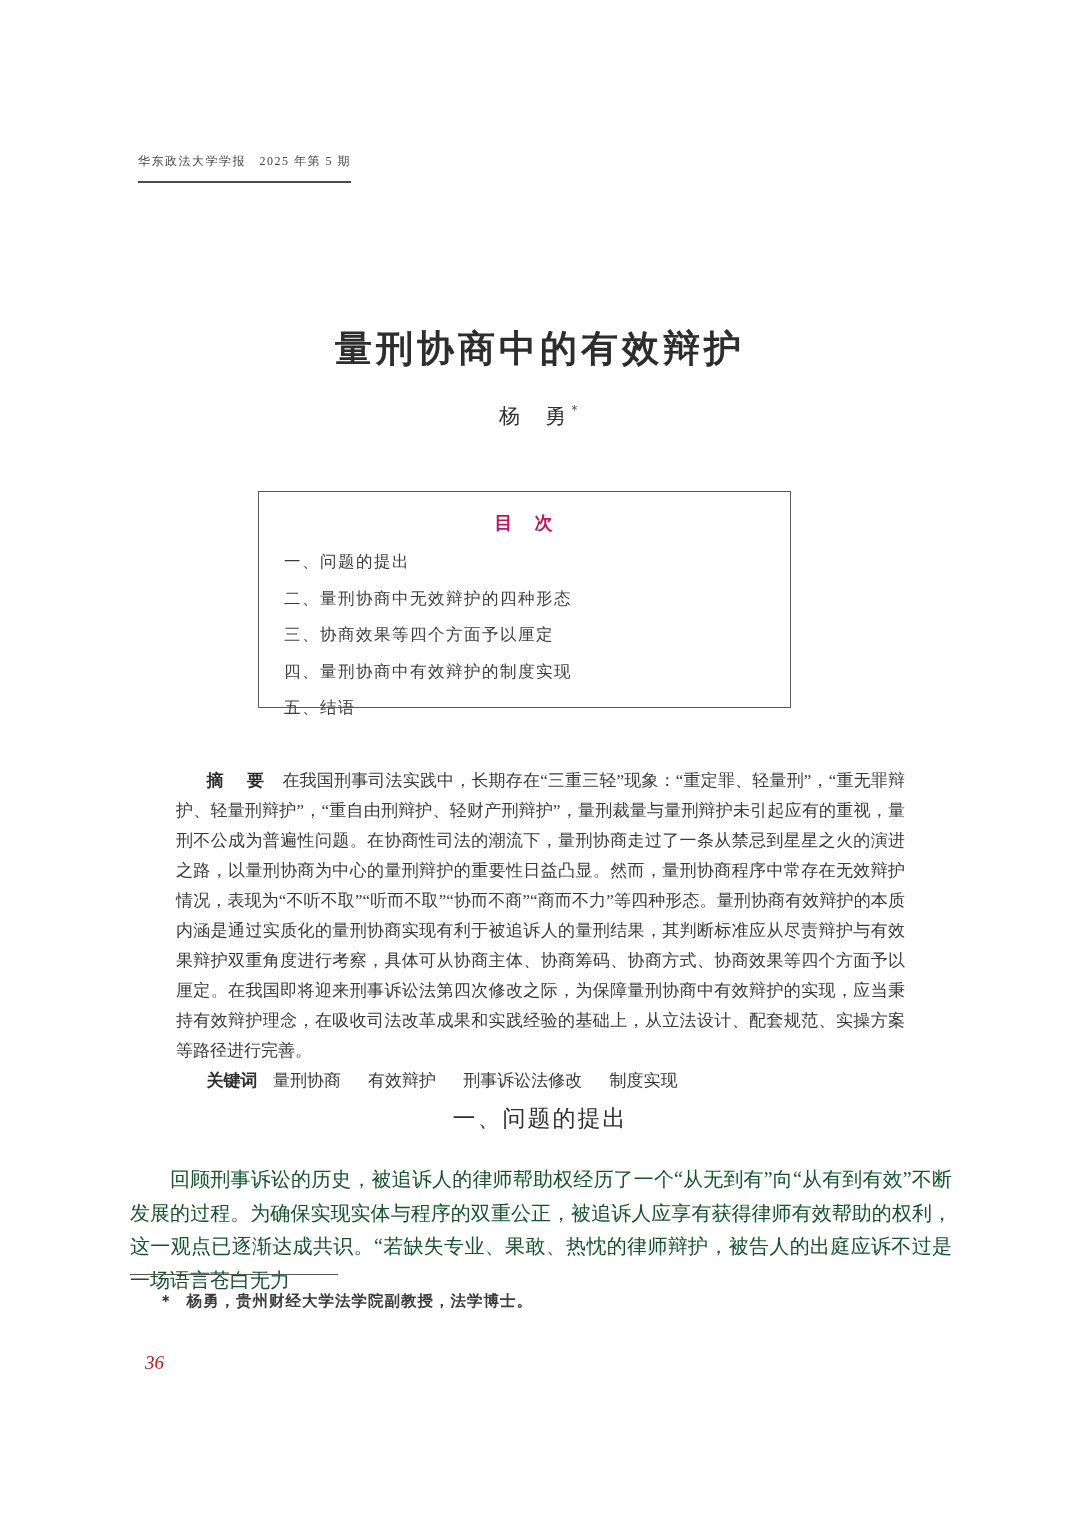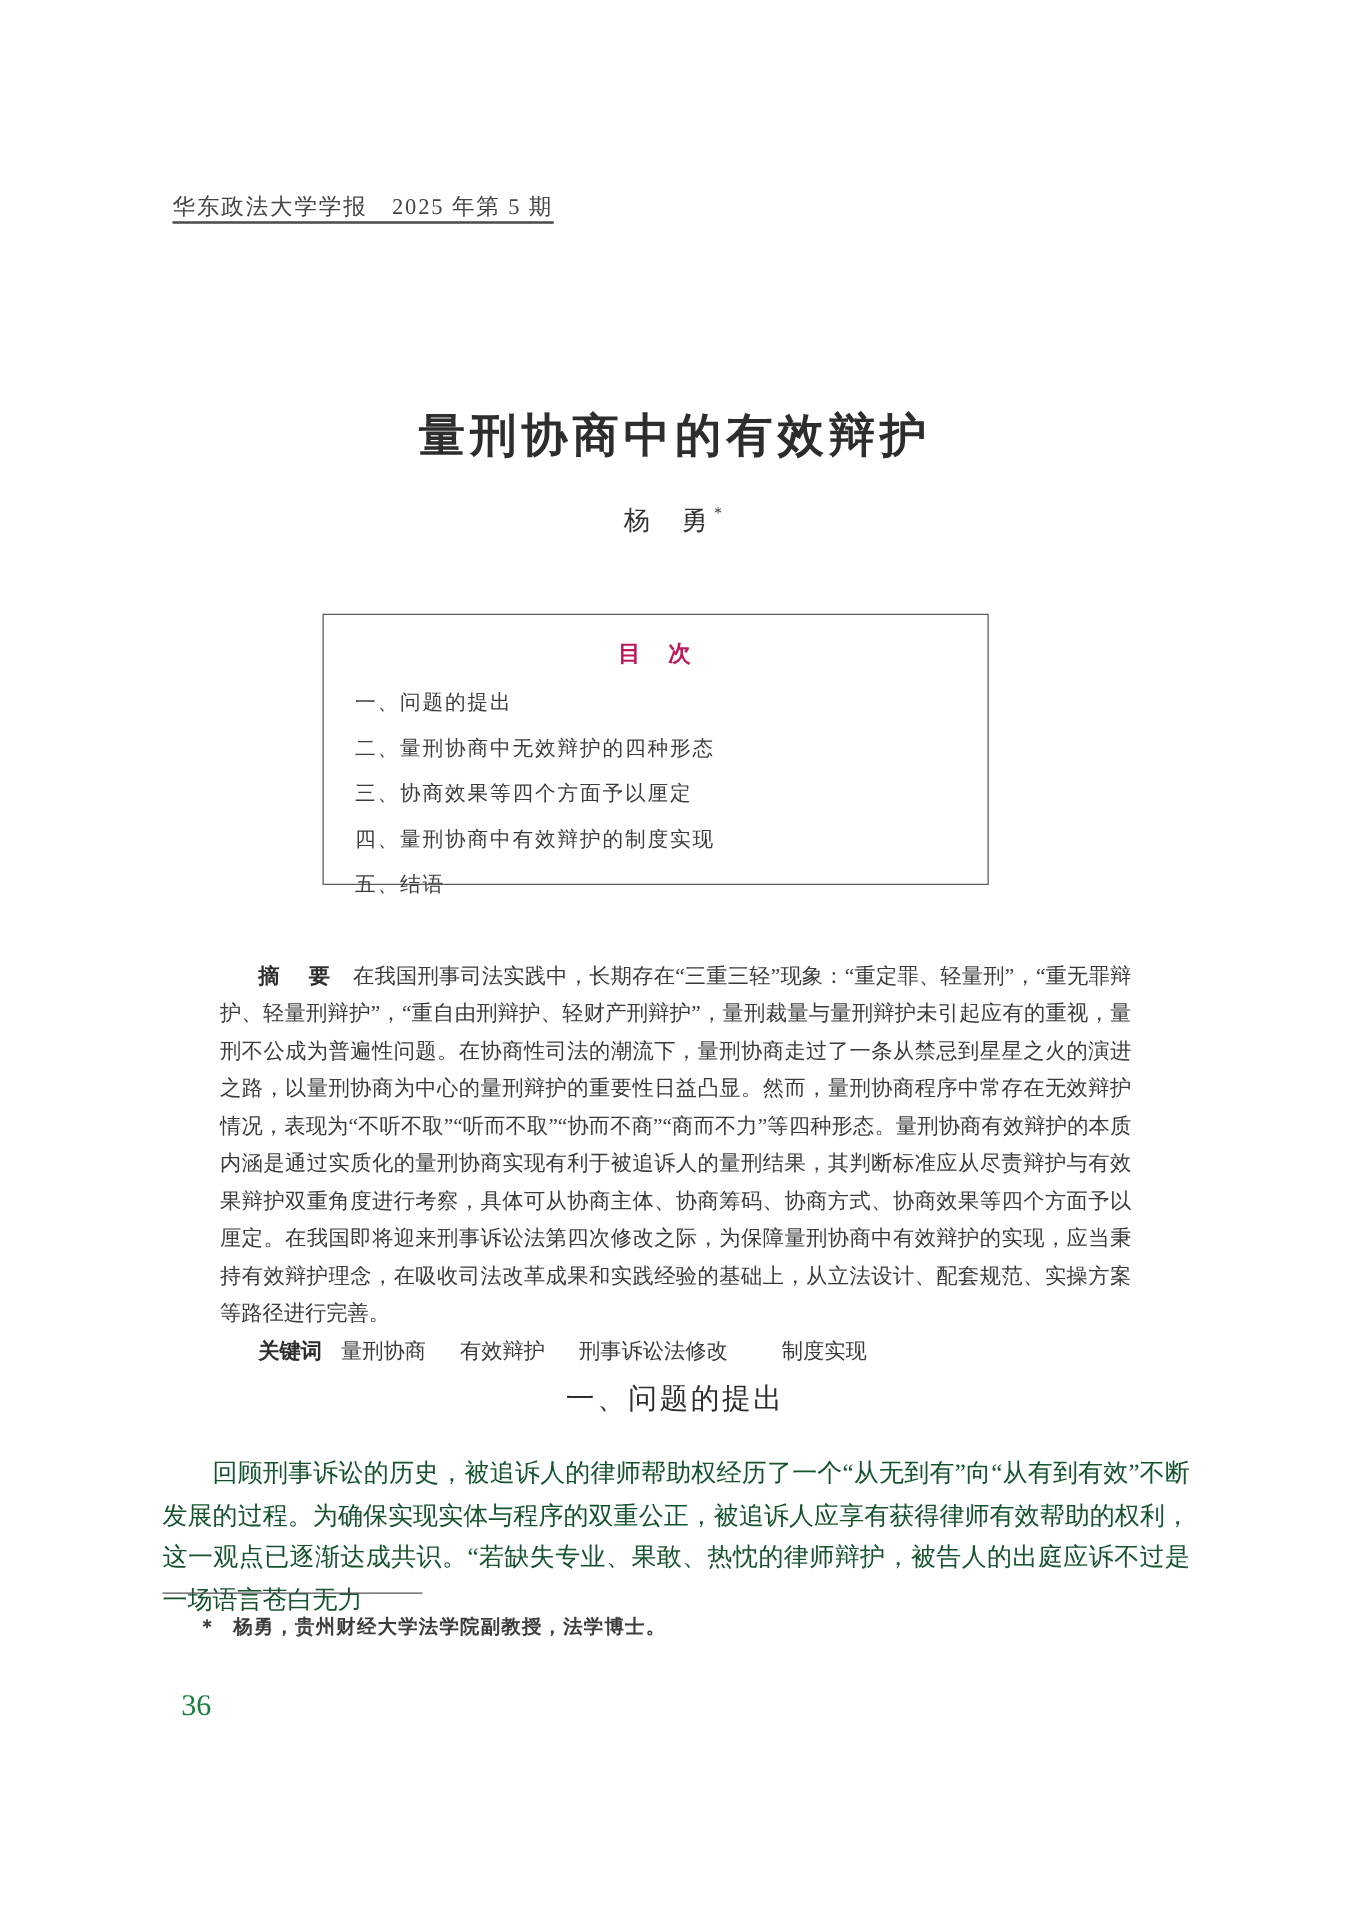--- a/index.html
+++ b/index.html
@@ -17,23 +17,24 @@
     color: #3a3a3a;
     overflow: hidden;
   }
 
   
   .journal-header {
     position: absolute;
     left: 138px;
     top: 153px;
     display: inline-block;
-    font-size: 18px;
+    font-size: 12px;
     letter-spacing: 1.5px;
     color: #444444;
+    padding-bottom: 11px;
     border-bottom: 2px solid #4a4a4a;
   }
 
   
   .article-title {
     position: absolute;
     left: 0;
     top: 299px;
     width: 1080px;
     text-align: center;
@@ -112,21 +113,21 @@
     font-weight: bold;
     color: #2e2e2e;
     margin-right: 0.9em;
     letter-spacing: 3px;
   }
   .keywords-line {
     margin-top: 0 !important;
   }
   .keywords-line .inline-label { letter-spacing: 0; margin-top: 37px; }
   .keyword { margin-right: 1.6em; }
-  .keyword:last-child { margin-right: 0; margin-left: 16px; }
+  .keyword:last-child { margin-right: 0; }
 
   
   .section-heading {
     position: absolute;
     left: 0;
     top: 1103px;
     width: 1080px;
     text-align: center;
     font-size: 23px;
     letter-spacing: 2px;
@@ -167,22 +168,23 @@
     letter-spacing: 1px;
     font-weight: bold;
   }
   .footnote-mark { margin-right: 12px; }
 
   
   .page-number {
     position: absolute;
     left: 145px;
     top: 1352px;
-    font-size: 24px;
-    color: #15803d;
+    font-size: 19px;
+    color: #b91c1c;
+    font-style: italic;
   }
 </style>
 </head>
 <body>
 
 <div class="page">
 
   <div class="journal-header">华东政法大学学报　2025 年第 5 期</div>
 
   <h1 class="article-title">量刑协商中的有效辩护</h1>

